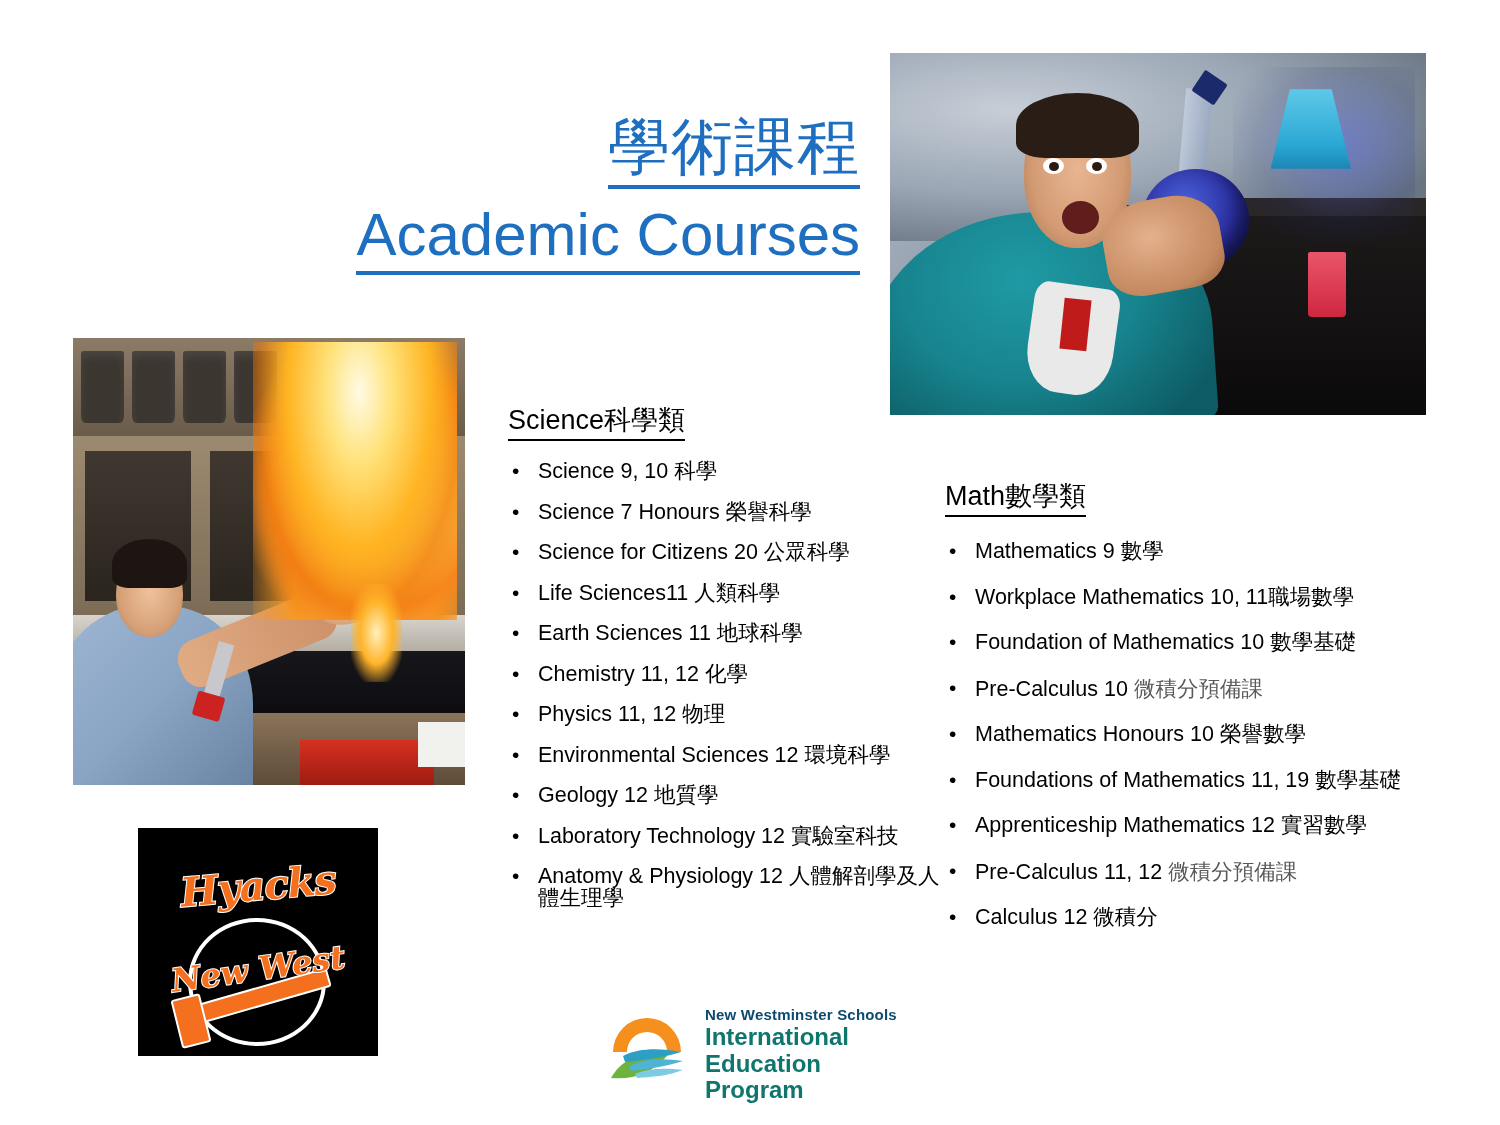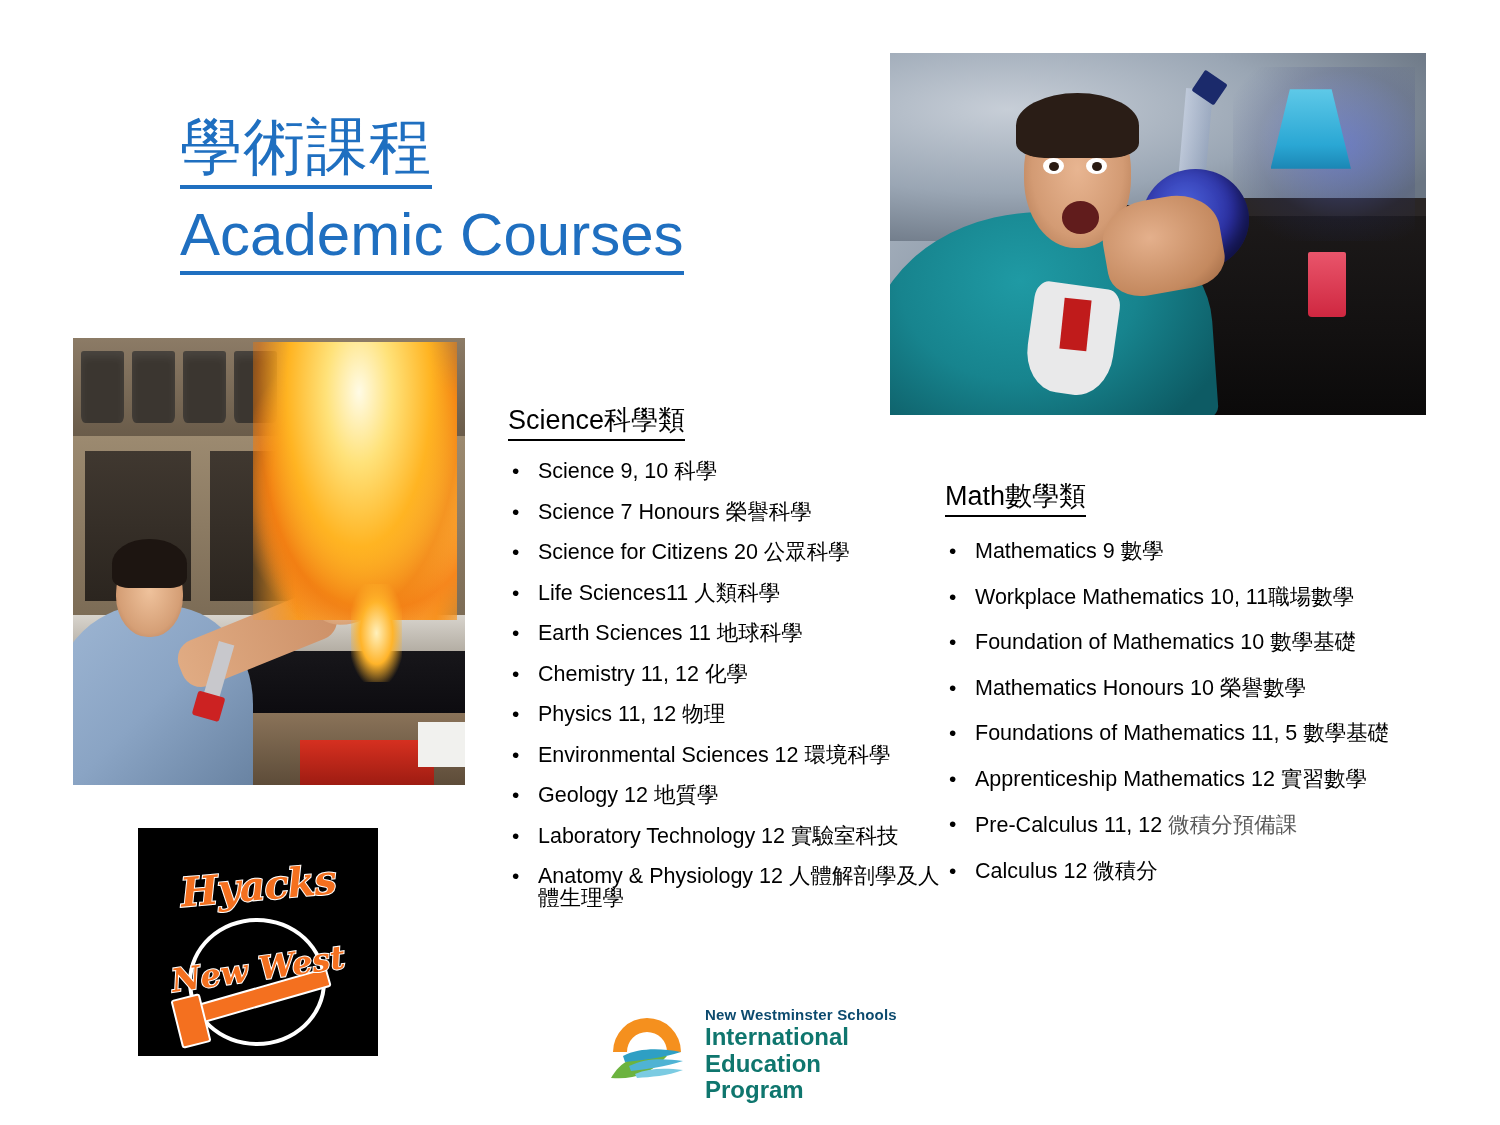--- a/index.html
+++ b/index.html
@@ -15,21 +15,21 @@
     font-family: "Liberation Sans", "DejaVu Sans", sans-serif;
     color: #000000;
   }
 
   
   #title-block {
     position: absolute;
     left: 180px;
     top: 112px;
     width: 680px;
-    text-align: left;
+    text-align: right;
     color: #1F6FC0;
     line-height: 1.14;
   }
   #title-block .title-line {
     display: inline-block;
     border-bottom: 4px solid #1F6FC0;
     padding-bottom: 2px;
   }
   #title-cn {
     font-size: 62px;
@@ -459,20 +459,21 @@
   </div>
 </div>
 
 <div id="math-col">
   <span class="col-heading">Math數學類</span>
   <div class="list-wrap">
     <ul class="course-list">
       <li>Mathematics 9 數學</li>
       <li>Workplace Mathematics 10, 11職場數學</li>
       <li>Foundation of Mathematics 10 數學基礎</li>
+      <li class="muted-cn-item"><span>Pre-Calculus 10 </span><span class="cn-light">微積分預備課</span></li>
       <li>Mathematics Honours 10 榮譽數學</li>
-      <li>Foundations of Mathematics 11, 5 數學基礎</li>
+      <li>Foundations of Mathematics 11, 19 數學基礎</li>
       <li>Apprenticeship Mathematics 12 實習數學</li>
       <li class="muted-cn-item"><span>Pre-Calculus 11, 12 </span><span class="cn-light">微積分預備課</span></li>
       <li>Calculus 12 微積分</li>
     </ul>
   </div>
 </div>
 
 </body></html>

